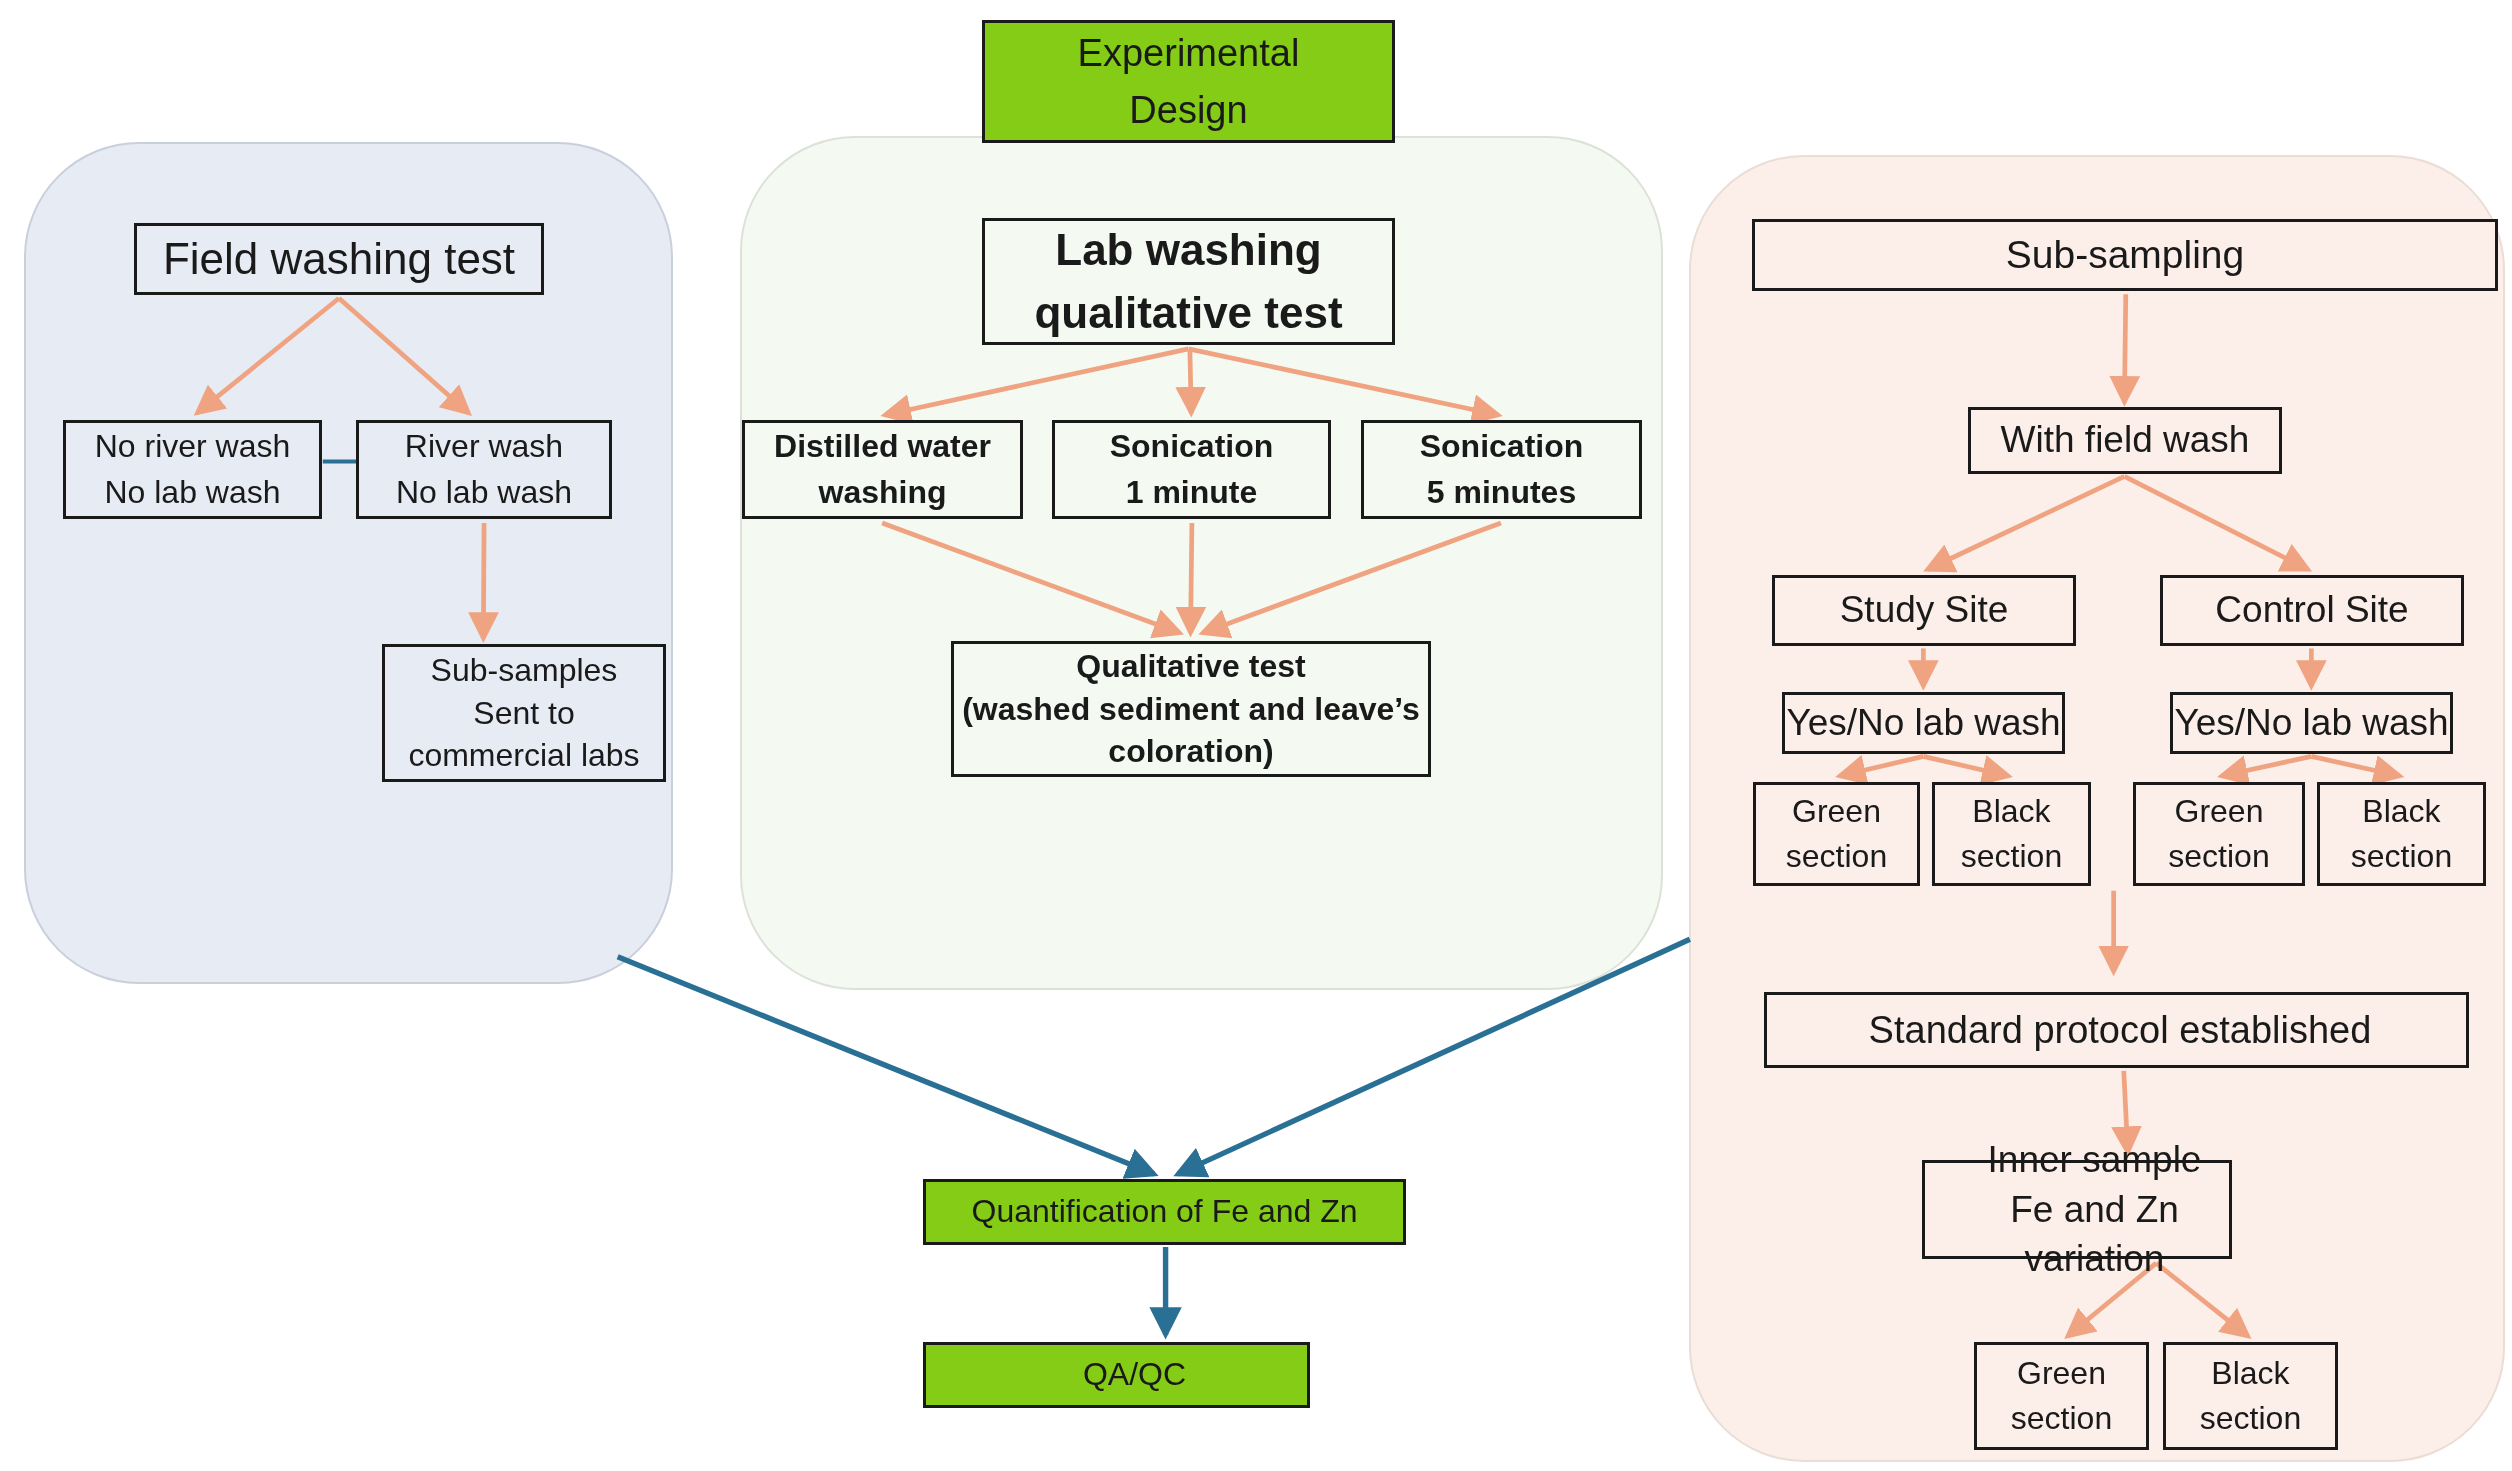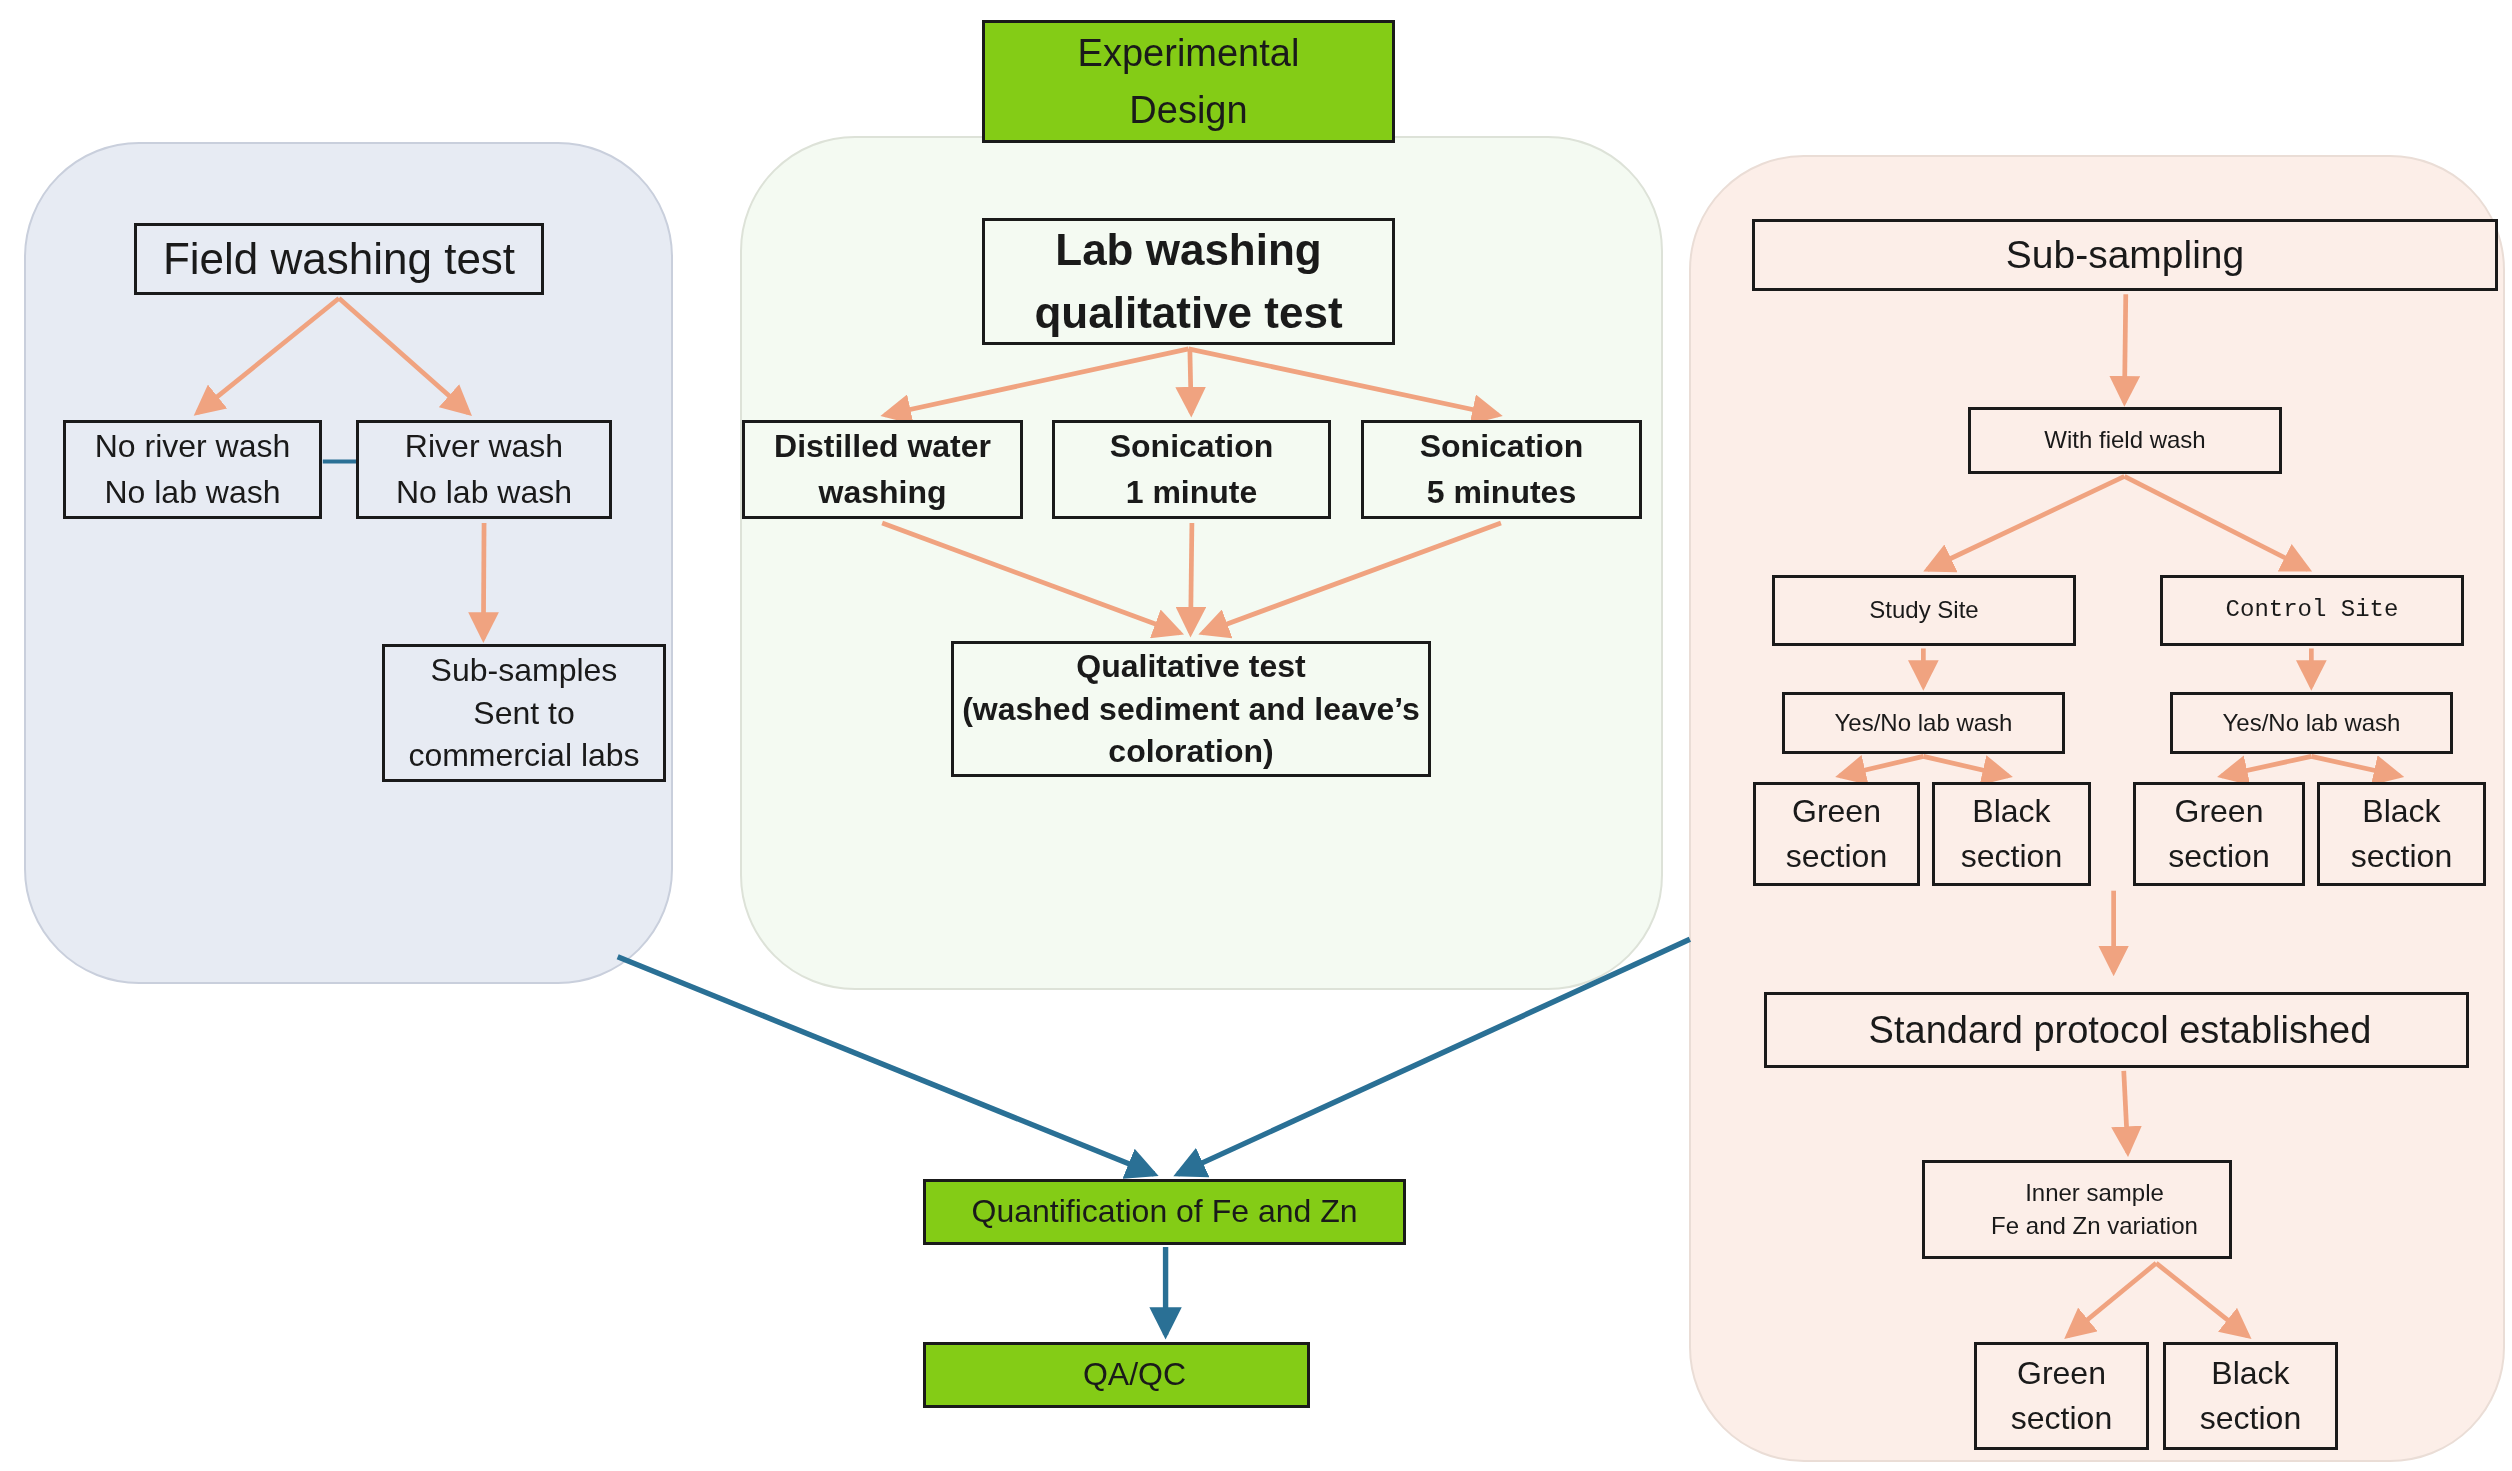--- a/index.html
+++ b/index.html
@@ -39,21 +39,21 @@
     text-align: center;
     white-space: pre-line;
     z-index: 2;
     line-height: 1.42;
     font-size: 32px;
   }
   .node.white { background: #84cc16; }
   .node.blue  { background: #e7ebf3; }
   .node.green { background: #f4faf2; font-weight: bold; }
   .node.pink  { background: #fceee8; }
-  .fs46 { font-size: 24px; }
+  .fs46 { font-size: 37px; }
   .fs54 { font-size: 44px; }
   .fs56 { font-size: 38px; line-height: 1.5; }
   .fs58 { font-size: 39px; }
   .lh13 { line-height: 1.34; }
 </style>
 </head>
 <body>
 
 <div id="canvas">
 
@@ -122,21 +122,21 @@
 1 minute</div>
   <div class="node green" style="left:1361px; top:420px; width:281px; height:99px;">Sonication
 5 minutes</div>
   <div class="node green lh13" style="left:951px; top:641px; width:480px; height:136px;">Qualitative test
 (washed sediment and leave’s
 coloration)</div>
 
   <div class="node pink fs58" style="left:1752px; top:219px; width:746px; height:72px;">Sub-sampling</div>
   <div class="node pink fs46" style="left:1968px; top:407px; width:314px; height:67px;">With field wash</div>
   <div class="node pink fs46" style="left:1772px; top:575px; width:304px; height:71px;">Study Site</div>
-  <div class="node pink fs46" style="left:2160px; top:575px; width:304px; height:71px;font-family:Liberation Mono, monospace;">Control Site</div>
+  <div class="node pink fs46" style="left:2160px; top:575px; width:304px; height:71px;">Control Site</div>
   <div class="node pink fs46" style="left:1782px; top:692px; width:283px; height:62px;">Yes/No lab wash</div>
   <div class="node pink fs46" style="left:2170px; top:692px; width:283px; height:62px;">Yes/No lab wash</div>
   <div class="node pink" style="left:1753px; top:782px; width:167px; height:104px;">Green
 section</div>
   <div class="node pink" style="left:1932px; top:782px; width:159px; height:104px;">Black
 section</div>
   <div class="node pink" style="left:2133px; top:782px; width:172px; height:104px;">Green
 section</div>
   <div class="node pink" style="left:2317px; top:782px; width:169px; height:104px;">Black
 section</div>

